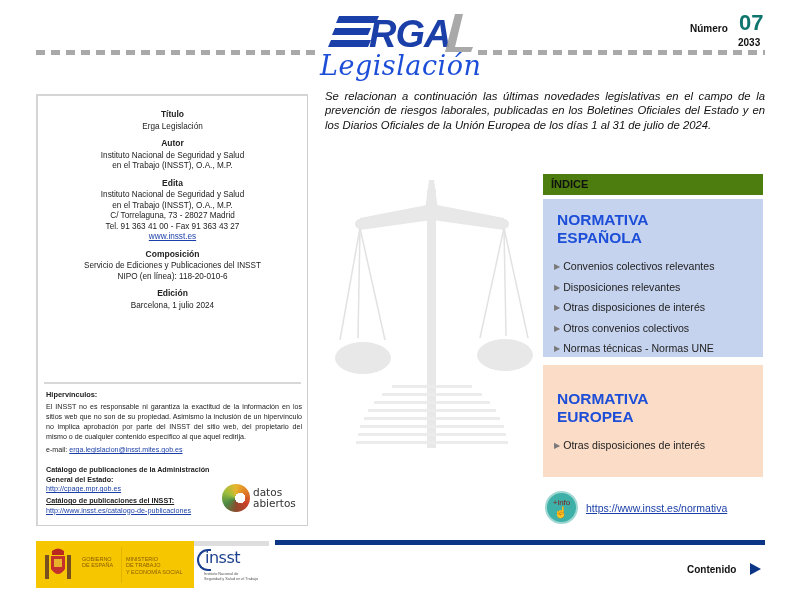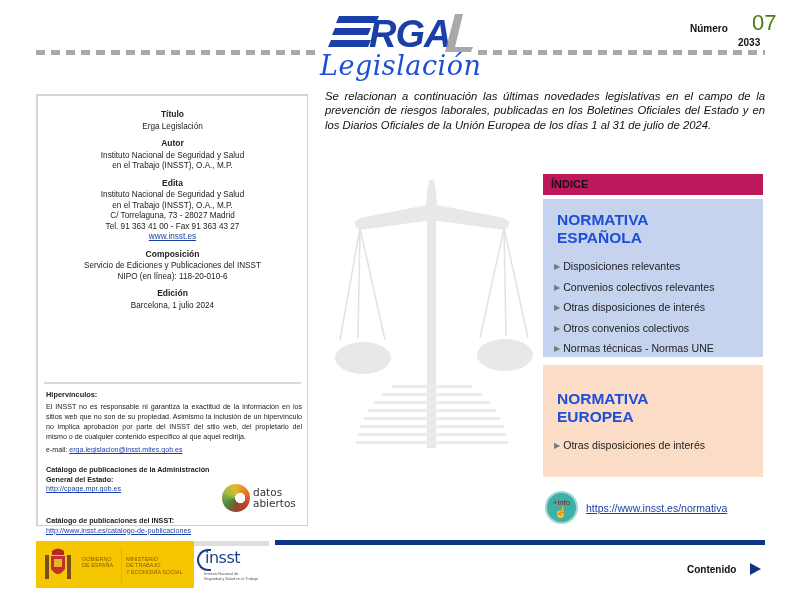--- a/index.html
+++ b/index.html
@@ -14,59 +14,59 @@
   .dots { position:absolute; top:50px; height:5px;
     background-image: repeating-linear-gradient(90deg, #a9a9a9 0 9px, transparent 9px 15px); }
   .dots.left { left:36px; width:283px; }
   .dots.right { left:478px; width:287px; }
 
   .logo { position:absolute; left:327px; top:12px; width:150px; height:40px; }
   .logo-sub { position:absolute; left:320px; top:50px; font-family:"DejaVu Serif", serif;
     font-style:italic; font-size:27px; color:#1d4ed8; letter-spacing:0.5px; }
 
   .numero-label { position:absolute; left:690px; top:23px; font-size:10px; font-weight:bold; color:#111; }
-  .numero-val { position:absolute; left:739px; top:10px; font-size:22px; color:#4d7c0f; font-weight:normal; font-family:"Liberation Sans Narrow","Liberation Sans",sans-serif;margin-left:13px; }
+  .numero-val { position:absolute; left:739px; top:10px; font-size:22px; color:#0f766e; font-weight:bold; font-family:"Liberation Sans Narrow","Liberation Sans",sans-serif; }
   .year { position:absolute; left:738px; top:37px; font-size:10px; font-weight:bold; color:#111; }
 
   
   .info { position:absolute; left:36px; top:94px; width:272px; height:432px;
     border:1px solid #cfcfcf; border-left:2px solid #d5d5d5; border-top:2px solid #d5d5d5; box-sizing:border-box; }
   .info-sec { text-align:center; font-size:8.2px; line-height:10.5px; color:#222; }
   .info-sec .h { font-weight:bold; font-size:8.5px; margin-bottom:2px; }
   .info-top { position:absolute; left:0; top:13px; width:100%; }
   .info-top .info-sec { margin-bottom:6px; }
   .link { color:#1a3fa8; text-decoration:underline; }
   .info-sep { position:absolute; left:6px; right:6px; top:286px; height:2px; background:#d8d8d8; }
 
   .hyper { position:absolute; left:8px; top:294px; width:256px; font-size:7.1px; line-height:10px; color:#222; }
   .hyper .hh { font-weight:bold; font-size:7.4px; margin-bottom:2px; }
   .hyper p { margin:0; text-align:justify; }
   .hyper .email { margin-top:3px; }
   .cat { position:absolute; left:8px; font-size:7.2px; line-height:9.6px; }
   .cat .b { font-weight:bold; }
   .cat1 { top:369px; }
-  .cat2 { top:420px; }
+  .cat2 { top:400px;text-decoration:underline; }
 
   .datos { position:absolute; left:222px; top:481px; width:80px; height:36px; }
   .datos .globe { position:absolute; left:0; top:3px; width:28px; height:28px; border-radius:50%;
     background: radial-gradient(circle at 65% 50%, #ffffff 0 22%, transparent 23%),
       conic-gradient(#e8b52d, #e07b25, #c9402a, #8b4a2d, #4b8a45, #9fbf3c, #e8b52d); }
   .datos .t1, .datos .t2 { position:absolute; left:31px; font-family:"DejaVu Sans", sans-serif; font-size:10.5px; color:#333; line-height:11px; }
   .datos .t1 { top:6px; }
   .datos .t2 { top:17px; }
 
   
   .intro { position:absolute; left:325px; top:89px; width:440px; font-size:11.3px; line-height:14.3px;
     font-style:italic; text-align:justify; color:#111; }
 
   
   .scales { position:absolute; left:330px; top:180px; width:205px; height:270px; }
 
   
-  .indice { position:absolute; left:543px; top:174px; width:220px; height:21px; background:#be185d; }
+  .indice { position:absolute; left:543px; top:174px; width:220px; height:21px; background:#4d7c0f; }
   .indice span { position:absolute; left:8px; top:4px; font-size:11px; font-weight:bold; color:#111; }
 
   .box-es { position:absolute; left:543px; top:199px; width:220px; height:158px; background:#c6d3ee; }
   .box-eu { position:absolute; left:543px; top:365px; width:220px; height:112px; background:#fbdcc6; }
   .box-title { position:absolute; left:14px; font-size:15.5px; font-weight:bold; line-height:18px; color:#1d4ed8; }
   .box-es .box-title { top:12px; }
   .box-eu .box-title { top:25px; }
   .items { position:absolute; left:11px; list-style:none; margin:0; padding:0; }
   .box-es .items { top:58px; }
   .box-eu .items { top:71px; }
@@ -211,22 +211,22 @@
 <div class="indice">
   <span>ÍNDICE</span>
 </div>
 
 <div class="box-es">
   <div class="box-title">
     <div>NORMATIVA</div>
     <div>ESPAÑOLA</div>
   </div>
   <ul class="items">
+    <li><span class="arr">▶</span><span>Convenios colectivos relevantes</span></li>
     <li><span class="arr">▶</span><span>Disposiciones relevantes</span></li>
-    <li><span class="arr">▶</span><span>Convenios colectivos relevantes</span></li>
     <li><span class="arr">▶</span><span>Otras disposiciones de interés</span></li>
     <li><span class="arr">▶</span><span>Otros convenios colectivos</span></li>
     <li><span class="arr">▶</span><span>Normas técnicas - Normas UNE</span></li>
   </ul>
 </div>
 
 <div class="box-eu">
   <div class="box-title">
     <div>NORMATIVA</div>
     <div>EUROPEA</div>

